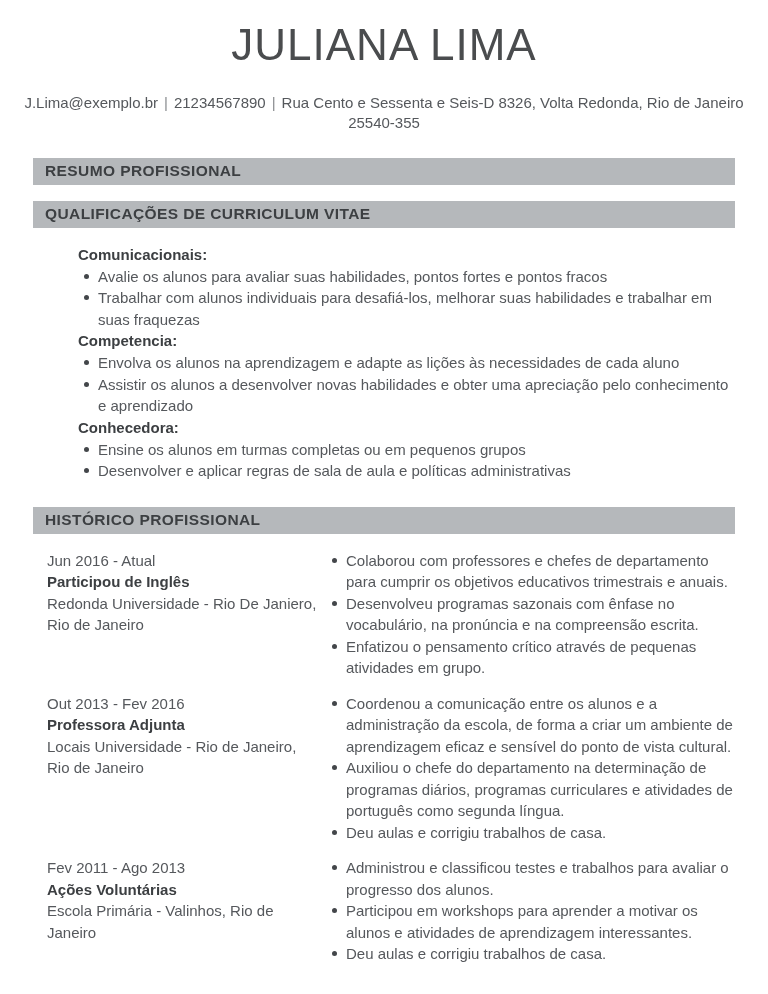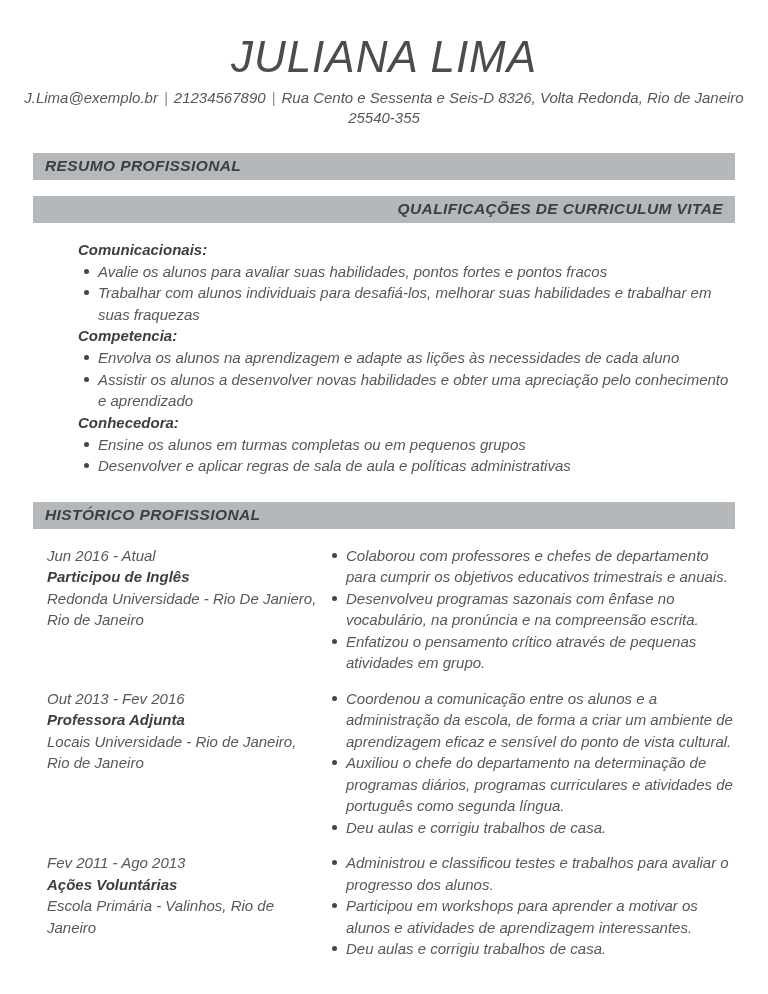--- a/index.html
+++ b/index.html
@@ -9,53 +9,53 @@
     --name-text:#4a4c4e;
   }
   *{margin:0;padding:0;box-sizing:border-box;}
   html,body{background:#ffffff;}
   body{
     width:768px;height:994px;
     font-family:"Liberation Sans","DejaVu Sans",sans-serif;
     color:var(--body-text);
     overflow:hidden;
   }
-  .page{width:768px;height:856px;background:#ffffff;padding-top:32px;font-style:italic;}
+  .page{width:768px;height:856px;background:#ffffff;padding-top:20px;}
 
   
   .name{
     text-align:center;
     font-size:44px;
     font-weight:400;
     letter-spacing:1px;
     color:var(--name-text);
     line-height:1.15;
   }
   .contact{
     text-align:center;
     font-size:15px;
     line-height:19px;
     color:var(--body-text);
-    margin-top:5px;
+    margin-top:22px;
   }
   .contact .sep{margin:0 6px;color:#8a8d90;}
   .contact-postal{margin-top:1px;}
 
   
   .bar{
     margin:16px 33px;
     background:var(--section-bar-bg);
     color:var(--heading-text);
     font-size:15.5px;
     font-weight:bold;
     letter-spacing:.4px;
     padding:4px 12px 5px 12px;
   }
   .sec-resumo .bar{margin-top:26px;}
-  .sec-qualif .bar{margin-top:13px;text-align:right;}
+  .sec-qualif .bar{margin-top:13px;}
   .sec-hist .bar{margin-top:25px;}
 
   
   .summary{
     margin:15px 73px 0 75px;
     font-size:15px;
     line-height:21.5px;
   }
 
   

